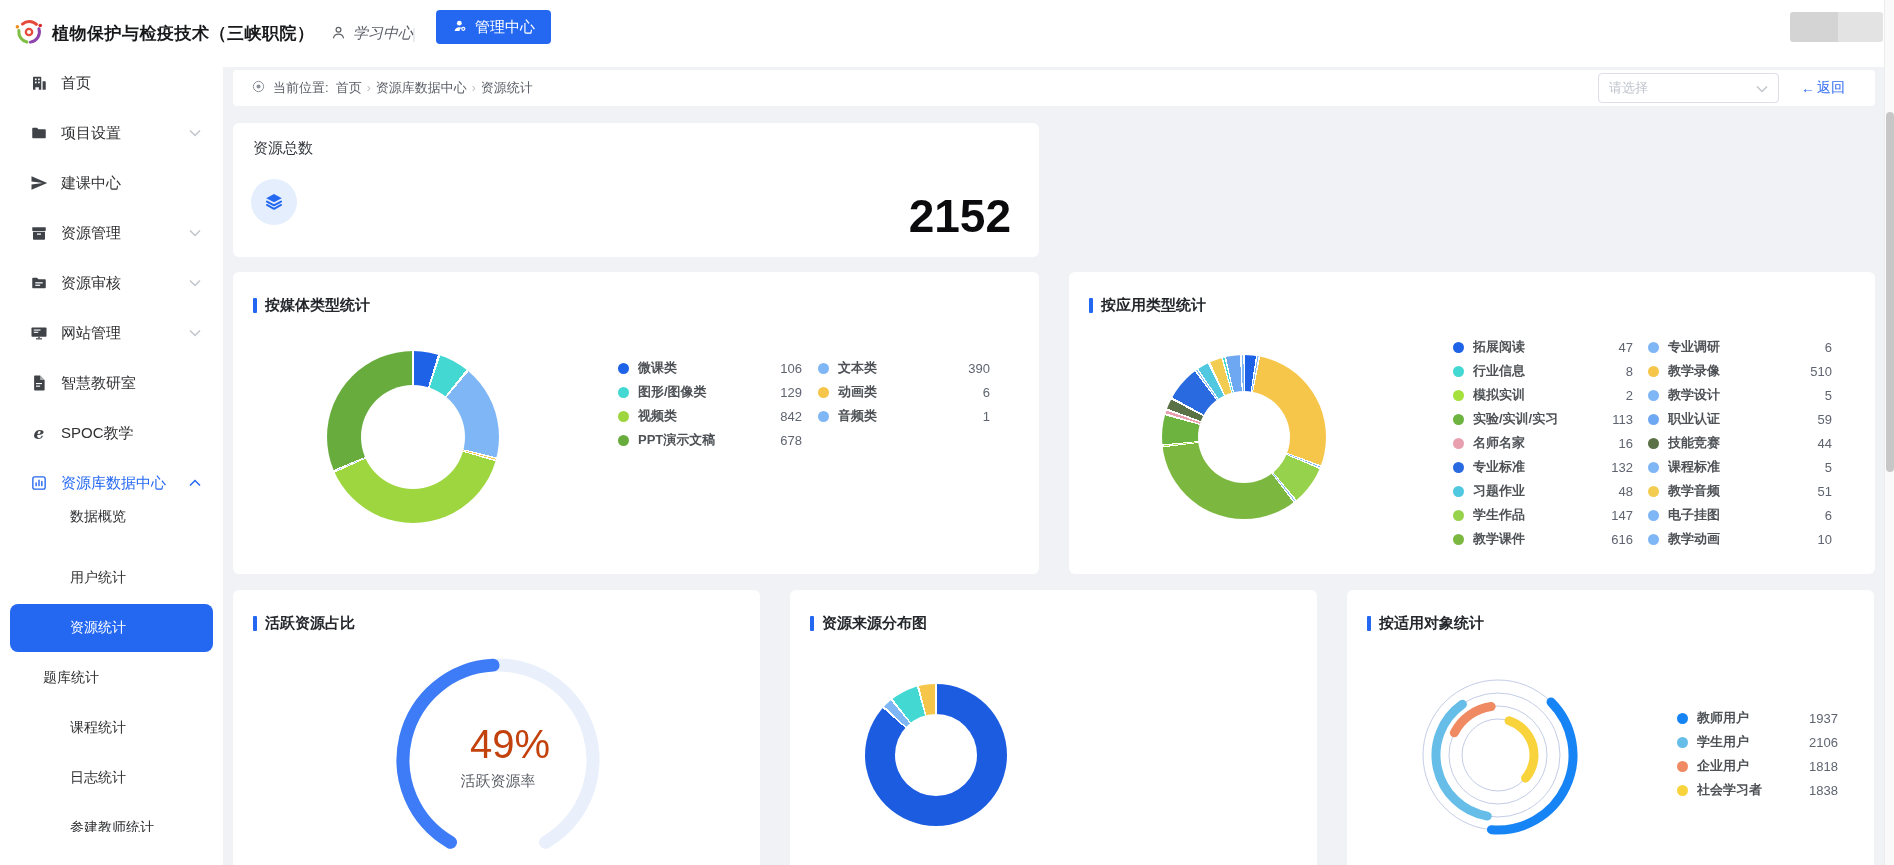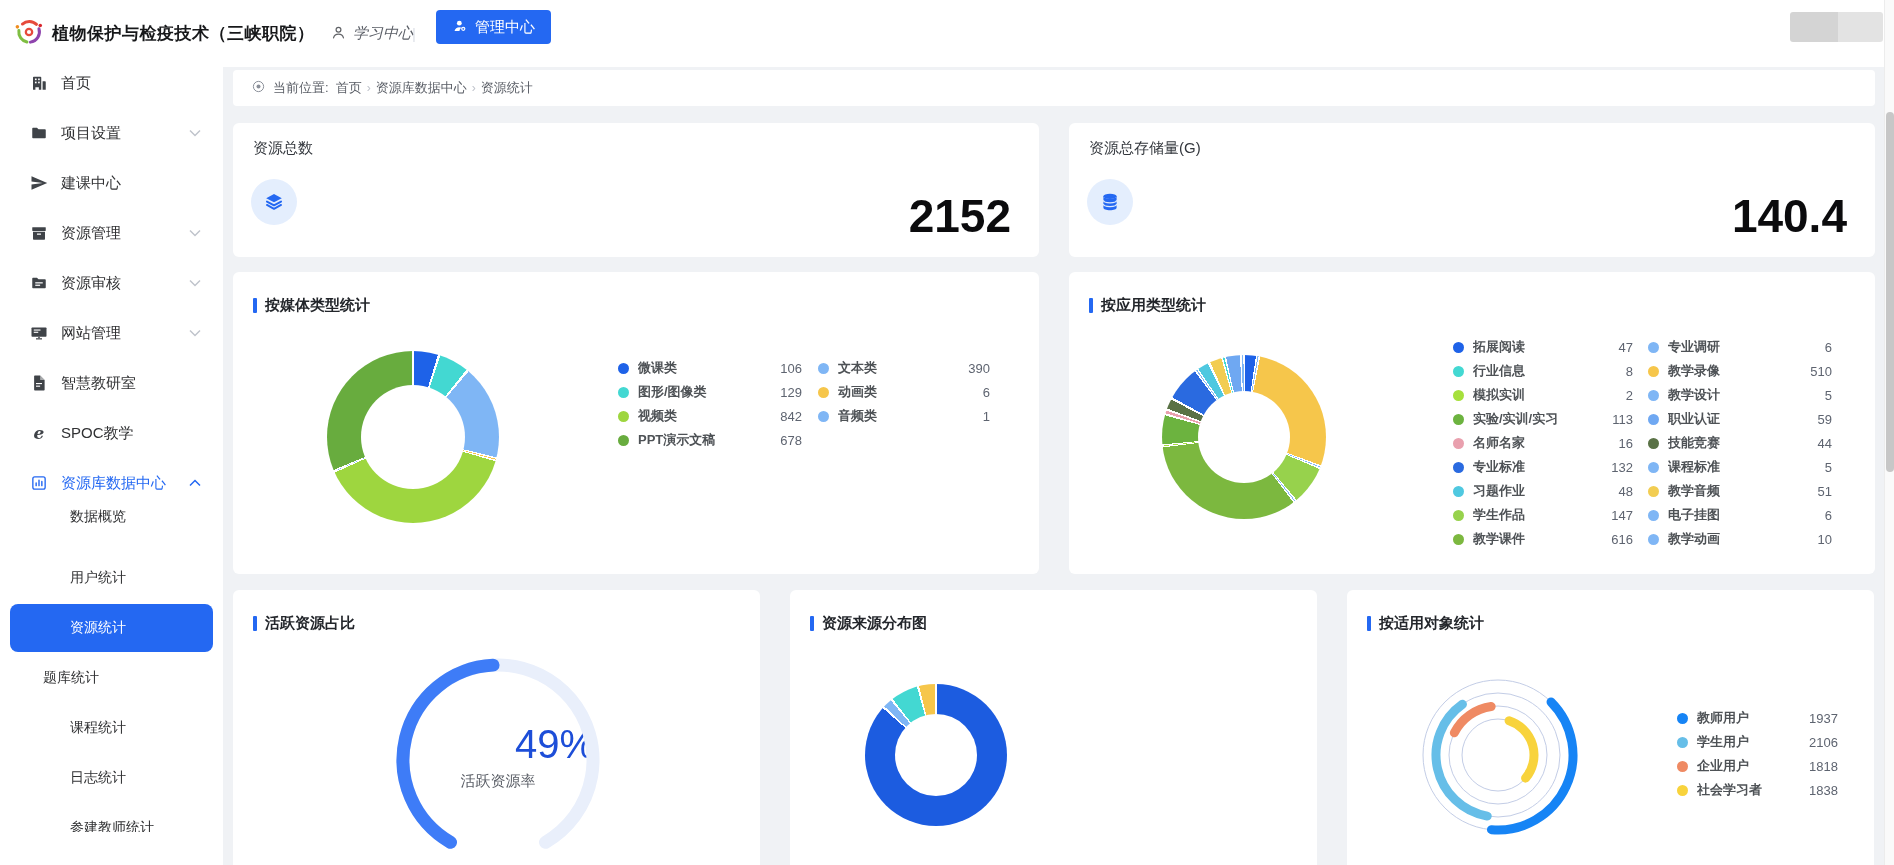--- a/index.html
+++ b/index.html
@@ -55,21 +55,21 @@
 
   
   .donut{position:absolute;border-radius:50%;}
   .donut .hole{position:absolute;background:#fff;border-radius:50%;}
   .lg-col{position:absolute;display:flex;flex-direction:column;}
   .lg-row{display:flex;align-items:center;height:24px;cursor:pointer;}
   .lg-dot{width:11px;height:11px;border-radius:50%;margin-right:9px;flex:none;}
   .lg-label{font-size:13px;color:#4E5256;font-weight:600;flex:1 1 auto;white-space:nowrap;overflow:hidden;}
   .lg-val{font-size:13px;color:#5E6470;margin-left:8px;flex:none;}
   .gauge-wrap,.rings-wrap{position:absolute;}
-  .gauge-pct{position:absolute;left:162px;top:132px;width:200px;text-align:right;font-size:40px;color:#1d4ed8;font-weight:500;}
+  .gauge-pct{position:absolute;left:177px;top:132px;width:200px;text-align:center;font-size:40px;color:#c2410c;font-weight:500;}
   .gauge-sub{position:absolute;left:165px;top:182px;width:200px;text-align:center;font-size:15px;color:#5A5E66;}
 
   
   .scrollbar{position:absolute;right:0;top:0;width:10px;height:865px;background:#FAFAFA;border-left:1px solid #ECECEC;box-sizing:border-box;z-index:9;}
   .scroll-thumb{position:absolute;left:1px;top:112px;width:8px;height:360px;border-radius:4px;background:#C7C7C7;}
 </style>
 </head>
 <body>
 
 <div class="page">
@@ -229,44 +229,46 @@
     <div class="crumb-left">
       <span>
         <svg width="15" height="15" viewBox="0 0 24 24">
             <circle cx="12" cy="12" r="8.2" fill="none" stroke="#8A8F99" stroke-width="1.6"></circle>
             <circle cx="12" cy="12" r="3.2" fill="#8A8F99"></circle>
           </svg>
       </span>
       <span>当前位置:</span>
       <span id="crumb-items"><span>首页</span><span class="crumb-sep">›</span><span>资源库数据中心</span><span class="crumb-sep">›</span><span>资源统计</span></span>
     </div>
+    <div class="crumb-right">
+      <div class="select">
+        <span class="ph">请选择</span>
+        <span>
+          <svg width="12" height="8" viewBox="0 0 12 8">
+              <polyline points="1,1.5 6,6.5 11,1.5" fill="none" stroke="#C0C4CC" stroke-width="1.5"></polyline>
+            </svg>
+        </span>
+      </div>
+      <a class="back-link">
+        <span>←</span>
+        <span>返回</span>
+      </a>
+    </div>
   </div>
 
   <div class="card" style="left:233px;top:123px;width:806px;height:134px;">
     <div class="stat-title">资源总数</div>
     <div class="stat-icon">
       <svg width="22" height="22" viewBox="0 0 24 24">
           <path fill="#2468F2" d="M12 3.2l8.5 4.6L12 12.4 3.5 7.8 12 3.2z"></path>
           <path d="M4.3 11.5L12 15.7l7.7-4.2" stroke="#2468F2" stroke-width="2.1" fill="none" stroke-linecap="round" stroke-linejoin="round"></path>
           <path d="M4.3 15.2L12 19.4l7.7-4.2" stroke="#2468F2" stroke-width="2.1" fill="none" stroke-linecap="round" stroke-linejoin="round"></path>
         </svg>
     </div>
     <div class="stat-value">2152</div>
-  </div>
-  <div class="card" style="left:1069px;top:123px;width:806px;height:134px;">
-    <div class="stat-title">资源总存储量(G)</div>
-    <div class="stat-icon">
-      <svg width="22" height="22" viewBox="0 0 24 24">
-          <ellipse cx="12" cy="5.8" rx="7.2" ry="2.8" fill="#2468F2"></ellipse>
-          <path fill="#2468F2" d="M4.8 5.8v12.4c0 1.5 3.2 2.8 7.2 2.8s7.2-1.3 7.2-2.8V5.8c0 1.5-3.2 2.8-7.2 2.8S4.8 7.3 4.8 5.8z"></path>
-          <path d="M4.8 10.1c0 1.5 3.2 2.8 7.2 2.8s7.2-1.3 7.2-2.8" stroke="#DCE9FC" stroke-width="1.3" fill="none"></path>
-          <path d="M4.8 14.3c0 1.5 3.2 2.8 7.2 2.8s7.2-1.3 7.2-2.8" stroke="#DCE9FC" stroke-width="1.3" fill="none"></path>
-        </svg>
-    </div>
-    <div class="stat-value">140.4</div>
   </div>
 
   <div class="card" id="card-media" style="left:233px;top:272px;width:806px;height:302px;">
     <div class="chart-title">
         <span class="accent"></span>
         <span>按媒体类型统计</span>
       </div>
     <div class="card-body">
         <div class="donut" style="left: 94px; top: 79px; width: 172px; height: 172px; background: conic-gradient(rgb(255, 255, 255) 0deg, rgb(255, 255, 255) 0.9deg, rgb(30, 98, 232) 0.9deg, rgb(30, 98, 232) 16.8323deg, rgb(255, 255, 255) 16.8323deg, rgb(255, 255, 255) 17.7323deg, rgb(255, 255, 255) 17.7323deg, rgb(255, 255, 255) 18.6323deg, rgb(67, 216, 210) 18.6323deg, rgb(67, 216, 210) 38.4123deg, rgb(255, 255, 255) 38.4123deg, rgb(255, 255, 255) 39.3123deg, rgb(255, 255, 255) 39.3123deg, rgb(255, 255, 255) 40.2123deg, rgb(127, 182, 245) 40.2123deg, rgb(127, 182, 245) 103.654deg, rgb(255, 255, 255) 103.654deg, rgb(255, 255, 255) 104.554deg, rgb(255, 255, 255) 104.554deg, rgb(255, 255, 255) 104.755deg, rgb(246, 198, 75) 104.755deg, rgb(246, 198, 75) 105.357deg, rgb(255, 255, 255) 105.357deg, rgb(255, 255, 255) 105.558deg, rgb(255, 255, 255) 105.558deg, rgb(255, 255, 255) 106.458deg, rgb(158, 214, 63) 106.458deg, rgb(158, 214, 63) 245.513deg, rgb(255, 255, 255) 245.513deg, rgb(255, 255, 255) 246.413deg, rgb(127, 182, 245) 246.413deg, rgb(127, 182, 245) 246.58deg, rgb(255, 255, 255) 246.58deg, rgb(255, 255, 255) 247.48deg, rgb(104, 172, 62) 247.48deg, rgb(104, 172, 62) 359.1deg, rgb(255, 255, 255) 359.1deg, rgb(255, 255, 255) 360deg);">
           <div class="hole" style="left: 34px; top: 34px; width: 104px; height: 104px;"></div>

